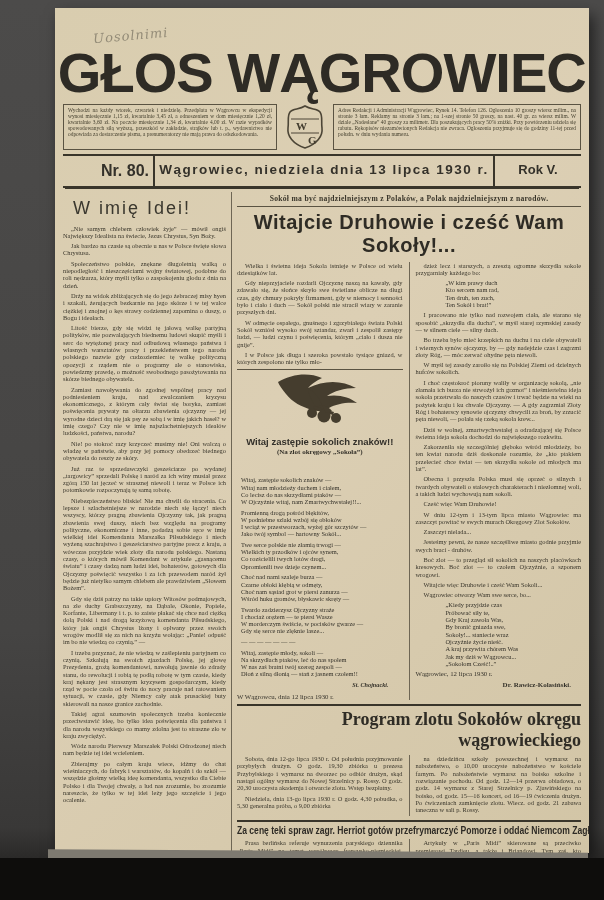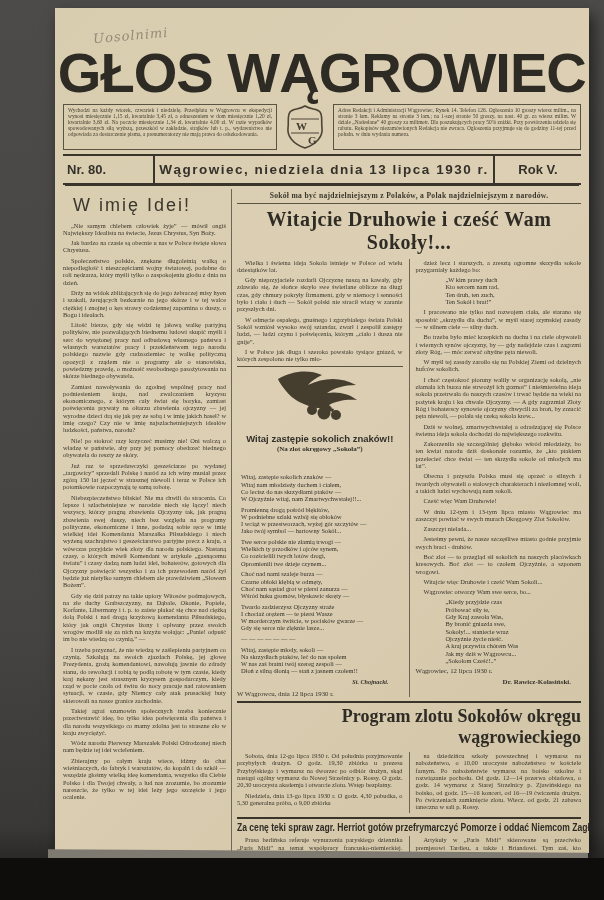--- a/index.html
+++ b/index.html
@@ -22,34 +22,34 @@
   .info-box{border:1px solid #5a5342;padding:2px 4px;font-size:5.4px;line-height:6.2px;
     text-align:justify;color:#45402f;}
   .info-box.left{width:204px;}
   .info-box.right{flex:1;}
   .crest{width:56px;display:flex;align-items:center;justify-content:center;position:relative;}
   .crest svg{display:block;}
   .datebar{display:flex;border-top:2px solid #39352a;border-bottom:2px solid #39352a;
     box-shadow:0 3px 0 -2px #39352a;align-items:stretch;margin-bottom:4px;
     font-family:"Liberation Sans",sans-serif;}
   .datebar-cell{padding:6px 4px;font-weight:bold;color:#34312a;}
-  .datebar-cell.nr{width:82px;border-right:2px solid #39352a;font-size:13px;text-align:left;}
+  .datebar-cell.nr{width:82px;border-right:2px solid #39352a;font-size:16px;text-align:right;}
   .datebar-cell.main{flex:1;text-align:center;font-size:13.5px;letter-spacing:1.5px;}
   .datebar-cell.rok{width:78px;border-left:2px solid #39352a;font-size:13px;text-align:center;}
   .content{display:flex;align-items:stretch;}
   .col-left{width:163px;flex:none;}
   .vrule{width:1px;background:#6e6654;margin:0 5px;flex:none;}
   .col-right{flex:1;min-width:0;}
   .left-title{font-family:"Liberation Sans",sans-serif;font-weight:400;font-size:18px;
     letter-spacing:2px;margin:6px 0 6px 10px;color:#3a372e;}
   .body-text p, p.para{margin:0 0 3px;font-size:6.4px;line-height:7.3px;text-align:justify;
     text-indent:8px;color:#3b372c;}
   .motto{font-size:7.6px;font-weight:bold;text-align:center;border-bottom:1px solid #5a5342;
     padding:2px 0 3px;color:#39352a;letter-spacing:.3px;}
-  .sokoly-title{font-family:Liberation Serif, serif;font-weight:bold;font-size:20px;
+  .sokoly-title{font-family:Liberation Sans, sans-serif;font-weight:bold;font-size:20px;
     text-align:center;margin:4px 0 5px;letter-spacing:.5px;color:#2f2c25;}
   .two-col{display:flex;gap:6px;}
   .subcol{flex:1;min-width:0;}
   .subrule{width:1px;background:#6e6654;flex:none;}
   .poem-divider{border:none;border-top:1px solid #5a5342;margin:4px 0 2px;}
   .eagle-wrap{text-align:center;margin:2px 0;}
   .poem-title{font-family:"Liberation Sans",sans-serif;font-weight:bold;font-size:9.5px;
     text-align:center;margin:2px 0 1px;color:#33302a;}
   .poem-subtitle{font-size:7px;font-weight:bold;text-align:center;margin-bottom:20px;}
   .stanza-list p{white-space:pre-line;font-size:6.4px;line-height:7.2px;margin:0 0 3.5px;

